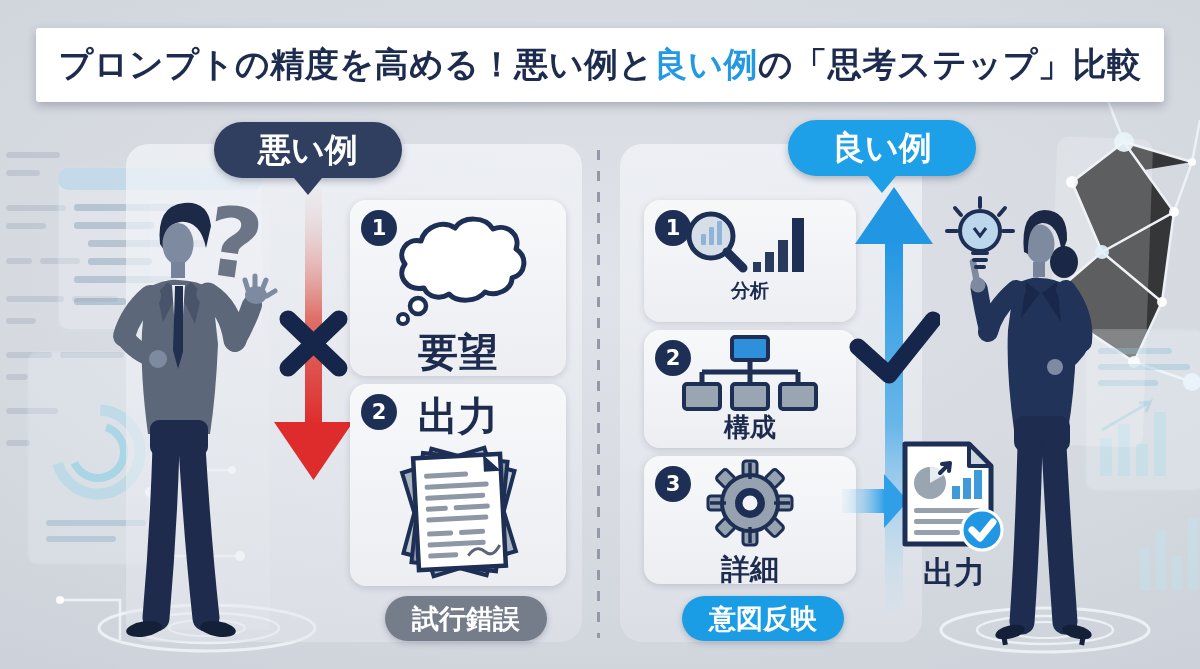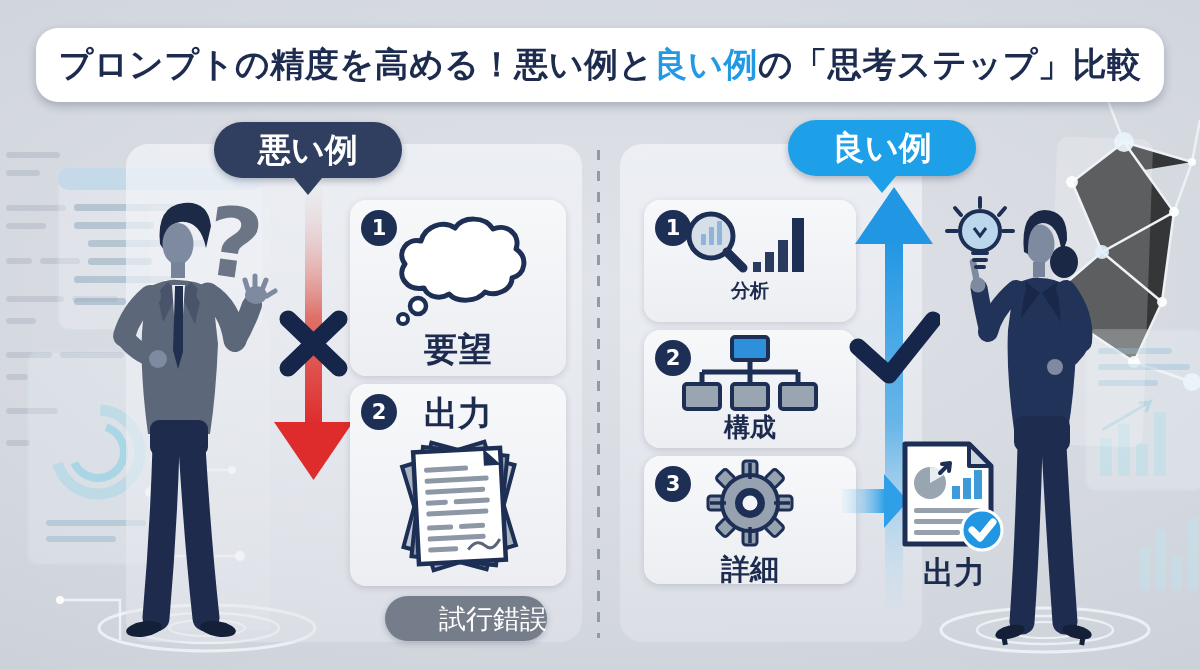--- a/index.html
+++ b/index.html
@@ -4,21 +4,21 @@
 <style>
   html,body{margin:0;padding:0;}
   .canvas{
     position:relative;width:1200px;height:669px;overflow:hidden;
     background:radial-gradient(ellipse 130% 105% at 50% 42%, #e0e3e9 0%, #d3d7de 48%, #c2c7d1 100%);
     font-family:"DejaVu Sans","Liberation Sans",sans-serif;
   }
   .abs{position:absolute;}
   
   .title-banner{
-    left:36px;top:28px;width:1128px;height:74px;background:#ffffff;border-radius:22px;
+    left:36px;top:28px;width:1128px;height:74px;background:#ffffff;border-radius:3px;
     box-shadow:0 4px 10px rgba(40,50,80,.28);display:flex;align-items:center;justify-content:center;z-index:6;
   }
   .title-text{font-size:34px;font-weight:800;color:#1c2b4e;white-space:nowrap;letter-spacing:.5px;}
   .title-text .hl{color:#2499e3;}
   
   .panel{border-radius:22px;z-index:1;
     background:linear-gradient(180deg, rgba(243,245,249,.72), rgba(228,231,237,.5));}
   .panel-left{left:126px;top:144px;width:456px;height:498px;}
   .panel-right{left:620px;top:144px;width:302px;height:498px;}
   .divider{left:597px;top:150px;width:3px;height:488px;z-index:2;
@@ -30,24 +30,24 @@
     border:14px solid transparent;border-top-width:17px;border-bottom:none;}
   .badge-bad{left:214px;top:122px;background:#303e60;}
   .badge-bad:after{border-top-color:#303e60;}
   .badge-good{left:788px;top:120px;background:#1ea0e9;}
   .badge-good:after{border-top-color:#1ea0e9;}
   
   .card{background:linear-gradient(180deg,#f7f8fa 0%,#eceef2 100%);border-radius:16px;z-index:3;
     box-shadow:0 2px 7px rgba(30,40,70,.16);display:flex;flex-direction:column;align-items:center;}
   .stepnum{position:absolute;left:11px;top:10px;width:36px;height:36px;border-radius:50%;background:#1d2f55;
     color:#fff;font-size:21px;font-weight:800;display:flex;align-items:center;justify-content:center;z-index:2;}
-  .card-label{font-size:34px;font-weight:800;color:#1c2b4e;line-height:1;}
+  .card-label{font-size:40px;font-weight:800;color:#1c2b4e;line-height:1;}
   
-  .pill{width:162px;height:45px;border-radius:23px;display:flex;align-items:center;justify-content:flex-end;
-    color:#fff;font-size:27px;font-weight:400;z-index:3;box-shadow:0 2px 6px rgba(30,40,70,.25);white-space:nowrap;}
+  .pill{width:162px;height:45px;border-radius:23px;display:flex;align-items:center;justify-content:center;
+    color:#fff;font-size:27px;font-weight:700;z-index:3;box-shadow:0 2px 6px rgba(30,40,70,.25);white-space:nowrap;}
   .pill-gray{left:385px;top:596px;background:#757d8a;}
   .pill-blue{left:682px;top:596px;background:#1b9de6;}
   .qmark{left:206px;top:196px;font-size:96px;font-weight:800;color:#6b7585;transform:rotate(8deg);z-index:3;line-height:1;}
   .out-label{left:896px;top:552px;width:116px;text-align:center;font-size:31px;font-weight:800;color:#1c2b4e;z-index:4;}
   .z2{z-index:2}.z3{z-index:3}.z4{z-index:4}
 </style>
 </head>
 <body>
 
 <div class="canvas">
@@ -302,20 +302,23 @@
         </g>
         <circle r="28" fill="#97a2b1" stroke="#1d2f55" stroke-width="4"></circle>
         <path d="M0,-24 V-40 M0,24 V40 M-24,0 H-40 M24,0 H40" stroke="#1d2f55" stroke-width="3.5"></path>
         <circle r="15" fill="#1d2f55"></circle>
         <circle r="7.5" fill="#f2f3f6"></circle>
       </g>
     </svg>
     <div class="card-label" style="font-size:29px;margin-top:6px">詳細</div>
   </div>
 
+  <div class="abs pill pill-blue">
+      <span>意図反映</span>
+    </div>
 
   <svg class="abs z3" style="left:848px;top:184px" width="92" height="436" viewBox="0 0 92 436">
     <defs>
       <linearGradient id="blug" x1="0" y1="1" x2="0" y2="0">
         <stop offset="0" stop-color="#bfe0f5" stop-opacity="0.12"></stop>
         <stop offset="0.5" stop-color="#54aee8" stop-opacity="0.85"></stop>
         <stop offset="1" stop-color="#2196e3"></stop>
       </linearGradient>
     </defs>
     <rect x="37" y="56" width="18" height="372" fill="url(#blug)"></rect>

